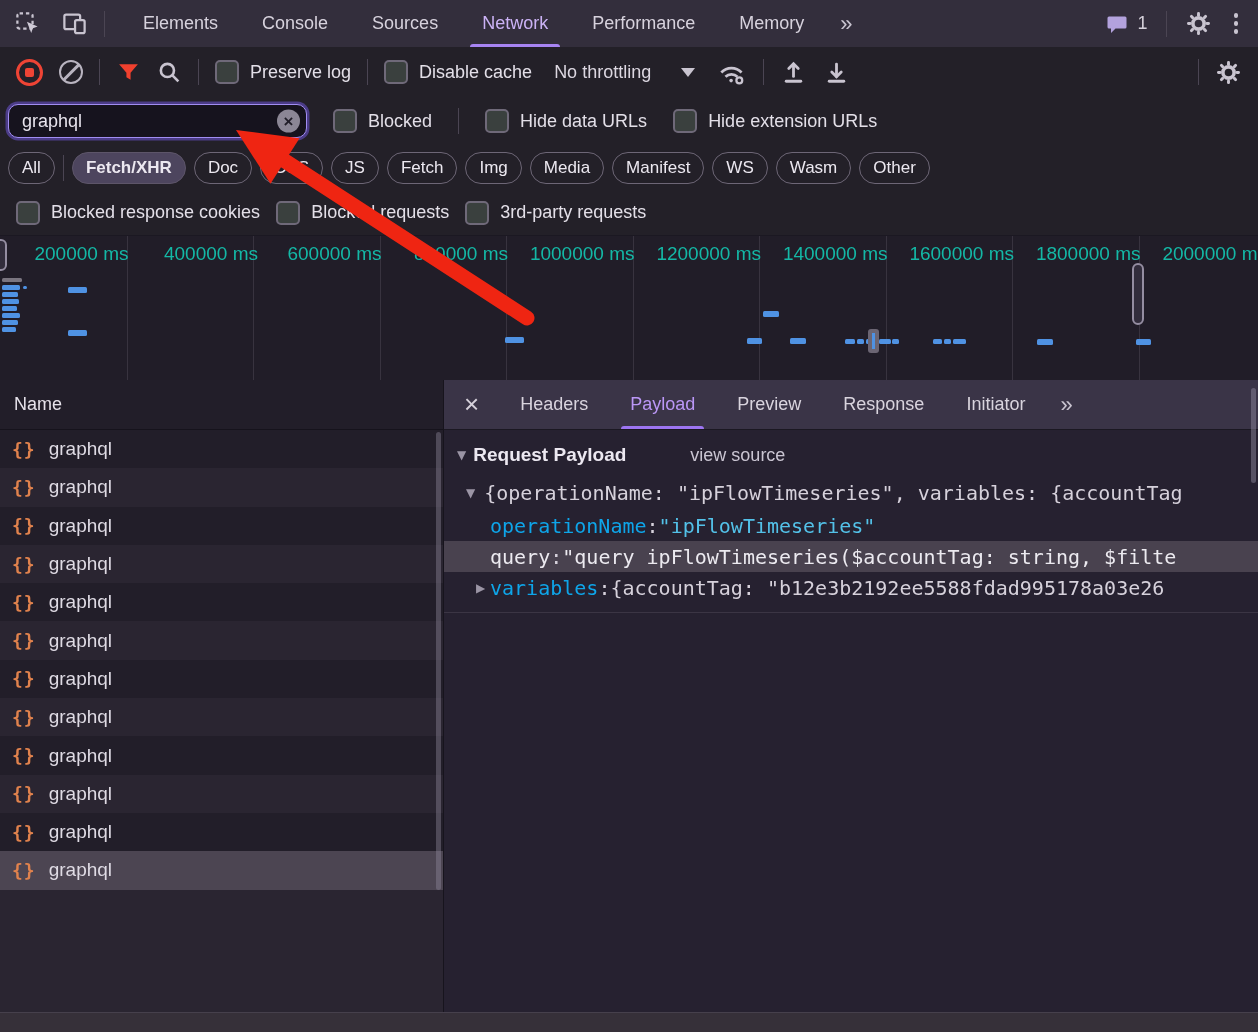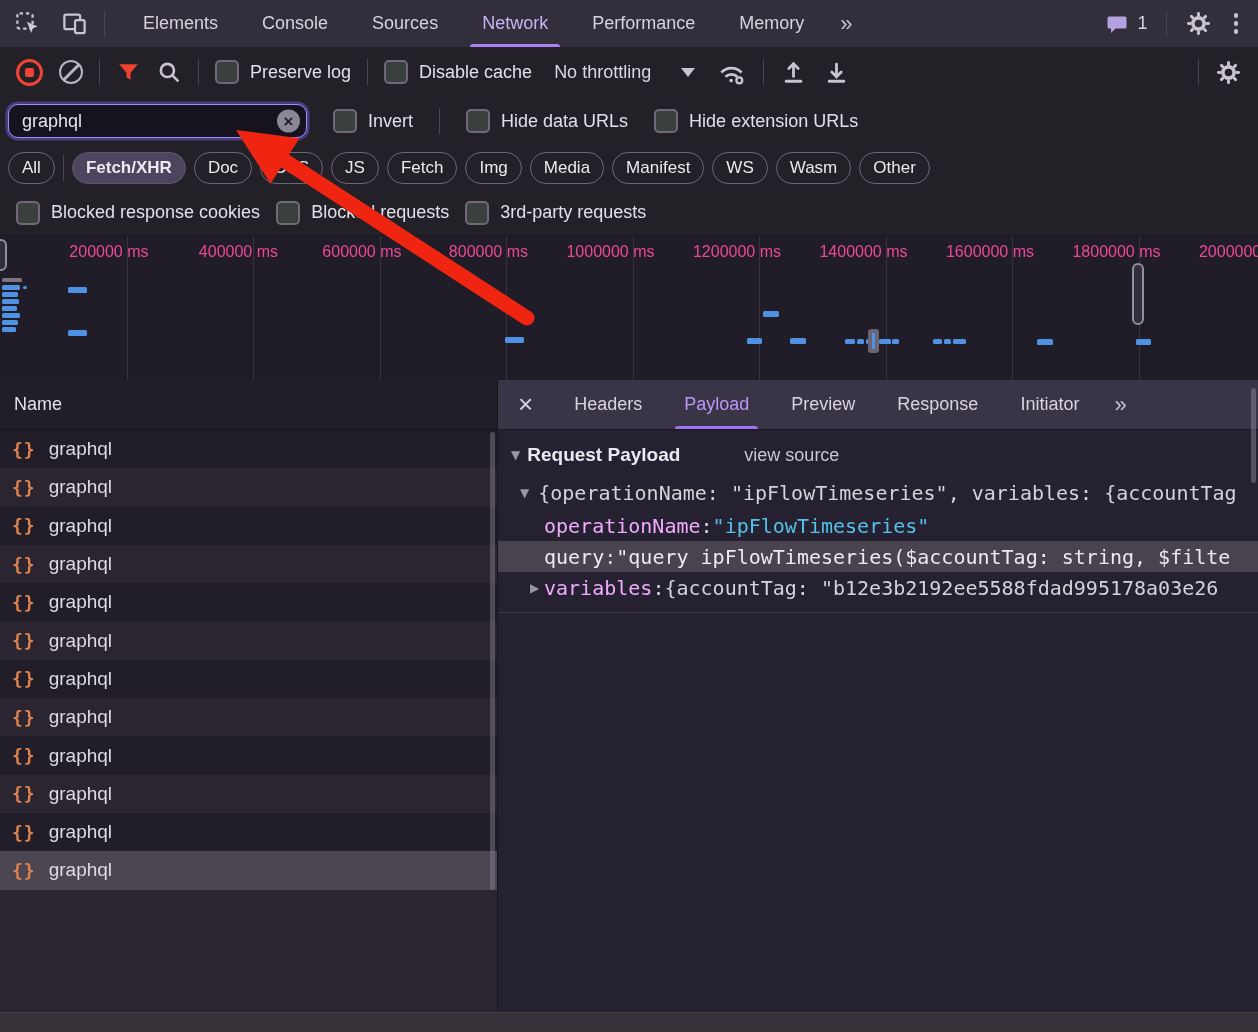--- a/index.html
+++ b/index.html
@@ -40,29 +40,29 @@
   .f-clear{position:absolute;right:6px;top:50%;transform:translateY(-50%);width:23px;height:23px;border-radius:50%;background:#8b8695;color:#201d28;font-size:17px;font-weight:bold;display:flex;align-items:center;justify-content:center;line-height:1;}
   
   .chiprow{left:0;top:145px;width:100%;height:45px;background:#232028;display:flex;align-items:center;gap:8px;padding-left:8px;box-sizing:border-box;}
   .chip{height:30px;border:1.5px solid #6d6676;border-radius:17px;padding:0 13px;display:flex;align-items:center;font-size:17px;color:#ece8f0;white-space:nowrap;}
   .chip.active{background:#4d455e;border-color:#5d5569;font-weight:bold;}
   
   .blockedrow{left:0;top:190px;width:100%;height:45px;background:#232028;display:flex;align-items:center;gap:16px;padding-left:16px;box-sizing:border-box;}
   
   .overview{left:0;top:235px;width:100%;height:145px;background:#211d28;border-top:1px solid #1b1822;border-bottom:1px solid #17141d;overflow:hidden;}
   .ov-div{position:absolute;top:0;bottom:0;width:1px;background:#38333f;}
-  .ov-label{position:absolute;top:7px;font-size:16px;color:#ec4899;white-space:nowrap;transform:translateX(-100%);margin-left:20px;}
+  .ov-label{position:absolute;top:7px;font-size:19px;color:#14b8a6;white-space:nowrap;transform:translateX(-100%);}
   .ov-bar{position:absolute;border-radius:1.5px;background:#4f92e3;}
   .ov-bar.gray{background:#7a7580;}
   .ov-handle{position:absolute;background:#322d3c;border:2px solid #948da1;border-radius:6px;box-sizing:border-box;}
   .ov-marker{position:absolute;background:#6b6573;border-radius:3px;display:flex;align-items:center;justify-content:center;}
   .ov-marker i{width:3px;height:70%;background:#4f92e3;}
   
   .main{left:0;top:380px;width:100%;height:632px;display:flex;}
-  .listpanel{width:498px;flex:0 0 auto;background:#2a2531;position:relative;border-right:1px solid #17141d;box-sizing:border-box;}
+  .listpanel{width:444px;flex:0 0 auto;background:#2a2531;position:relative;border-right:1px solid #17141d;box-sizing:border-box;}
   .list-h{height:50px;background:#221e29;border-bottom:1px solid #16131c;display:flex;align-items:center;padding-left:14px;font-size:18px;color:#e6e2ea;box-sizing:border-box;}
   .rows{position:absolute;left:0;top:50px;right:0;bottom:0;overflow:hidden;}
   .row{height:38.3px;display:flex;align-items:center;gap:13px;padding-left:12px;font-size:19px;color:#dfdbe4;box-sizing:border-box;}
   .row:nth-child(odd){background:#221e29;}
   .row:nth-child(even){background:#2a2531;}
   .row.sel{background:#4c4552;}
   .json-icon{font-family:"DejaVu Sans Mono",monospace;font-weight:bold;font-size:18px;color:#e0824d;letter-spacing:1px;}
   .list-scroll{position:absolute;right:2px;top:52px;width:5px;height:458px;border-radius:3px;background:rgba(148,141,161,.4);}
   
   .detailpanel{flex:1;background:#262130;position:relative;overflow:hidden;}
@@ -75,21 +75,21 @@
   .p-head{display:flex;align-items:center;height:42px;padding-left:13px;margin-top:4px;font-family:"Liberation Sans",sans-serif;}
   .tri{font-family:"DejaVu Sans",sans-serif;font-size:12px;color:#9b95a5;flex:0 0 auto;}
   .p-title{font-size:19px;font-weight:bold;color:#ece8f1;margin-left:7px;}
   .p-viewsrc{font-size:18px;color:#cac5d2;margin-left:64px;}
   .p-summary{display:flex;align-items:center;height:34px;color:#d6d1db;}
   .p-summary .tri{margin-left:22px;}
   .p-summary .txt{margin-left:9px;}
   .p-row{display:flex;align-items:center;height:31px;}
   .p-row .exp{width:14px;margin-left:32px;flex:0 0 auto;}
   .p-row.sel{background:#49424f;}
-  .key{color:#f0abfc;}
+  .key{color:#0ea5e9;}
   .p-row.sel .key{color:#eceaf0;}
   .colon{color:#d6d1db;}
   .v-str{color:#53c1e8;}
   .v-plain{color:#d6d1db;}
   .p-row.sel .v-plain{color:#eceaf0;}
   .p-divider{border-top:1px solid #3b3544;margin-top:9px;}
   .d-scroll{position:absolute;right:2px;top:8px;width:5px;height:95px;border-radius:3px;background:rgba(148,141,161,.45);}
   
   .statusbar{left:0;top:1012px;width:100%;height:20px;background:#363039;border-top:1px solid #46404c;}
   
@@ -232,21 +232,21 @@
     </span>
   </div>
 
   <div class="abs filterrow">
     <div class="f-input">
       <span class="val">graphql</span>
       <span class="f-clear">×</span>
     </div>
     <label class="cblabel">
       <span class="cbx"></span>
-      <span>Invert</span>
+      <span>Blocked</span>
     </label>
     <div class="vdiv"></div>
     <label class="cblabel">
       <span class="cbx"></span>
       <span>Hide data URLs</span>
     </label>
     <label class="cblabel">
       <span class="cbx"></span>
       <span>Hide extension URLs</span>
     </label>

